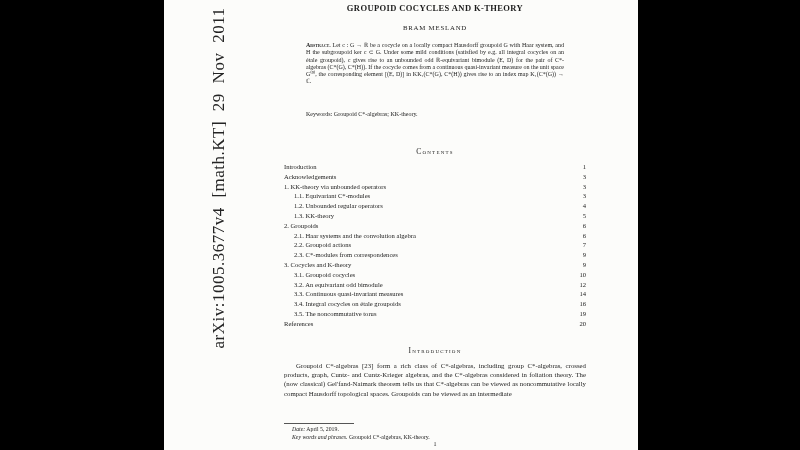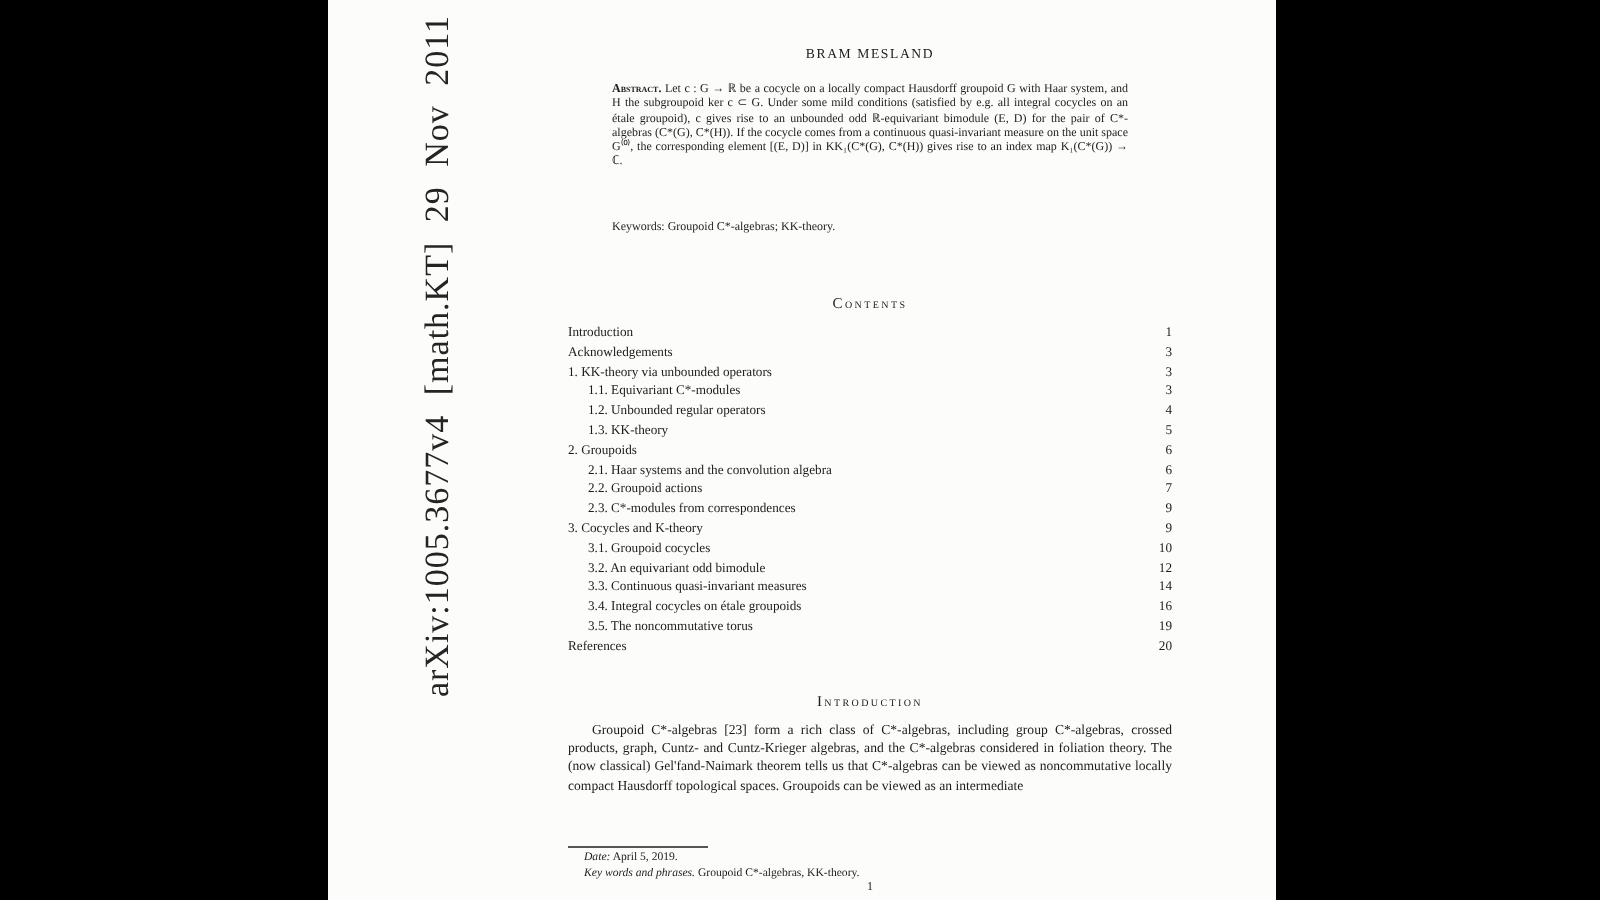--- a/index.html
+++ b/index.html
@@ -85,20 +85,21 @@
   }
 </style>
 </head>
 <body>
 
 <div class="stage">
   <div class="page">
 
     <div class="watermark">arXiv:1005.3677v4 [math.KT] 29 Nov 2011</div>
 
+    <div class="title">GROUPOID COCYCLES AND K-THEORY</div>
 
     <div class="author">BRAM MESLAND</div>
 
     <div class="abstract"><span class="ab-label">Abstract.</span><span> Let c : G → ℝ be a cocycle on a locally compact Hausdorff groupoid G with Haar system, and H the subgroupoid ker c ⊂ G. Under some mild conditions (satisfied by e.g. all integral cocycles on an étale groupoid), c gives rise to an unbounded odd ℝ-equivariant bimodule (E, D) for the pair of C*-algebras (C*(G), C*(H)). If the cocycle comes from a continuous quasi-invariant measure on the unit space G⁽⁰⁾, the corresponding element [(E, D)] in KK₁(C*(G), C*(H)) gives rise to an index map K₁(C*(G)) → ℂ.</span></div>
 
     <div class="keywords-line">Keywords: Groupoid C*-algebras; KK-theory.</div>
 
     <div class="contents-heading">Contents</div>
 
     <div class="toc">

